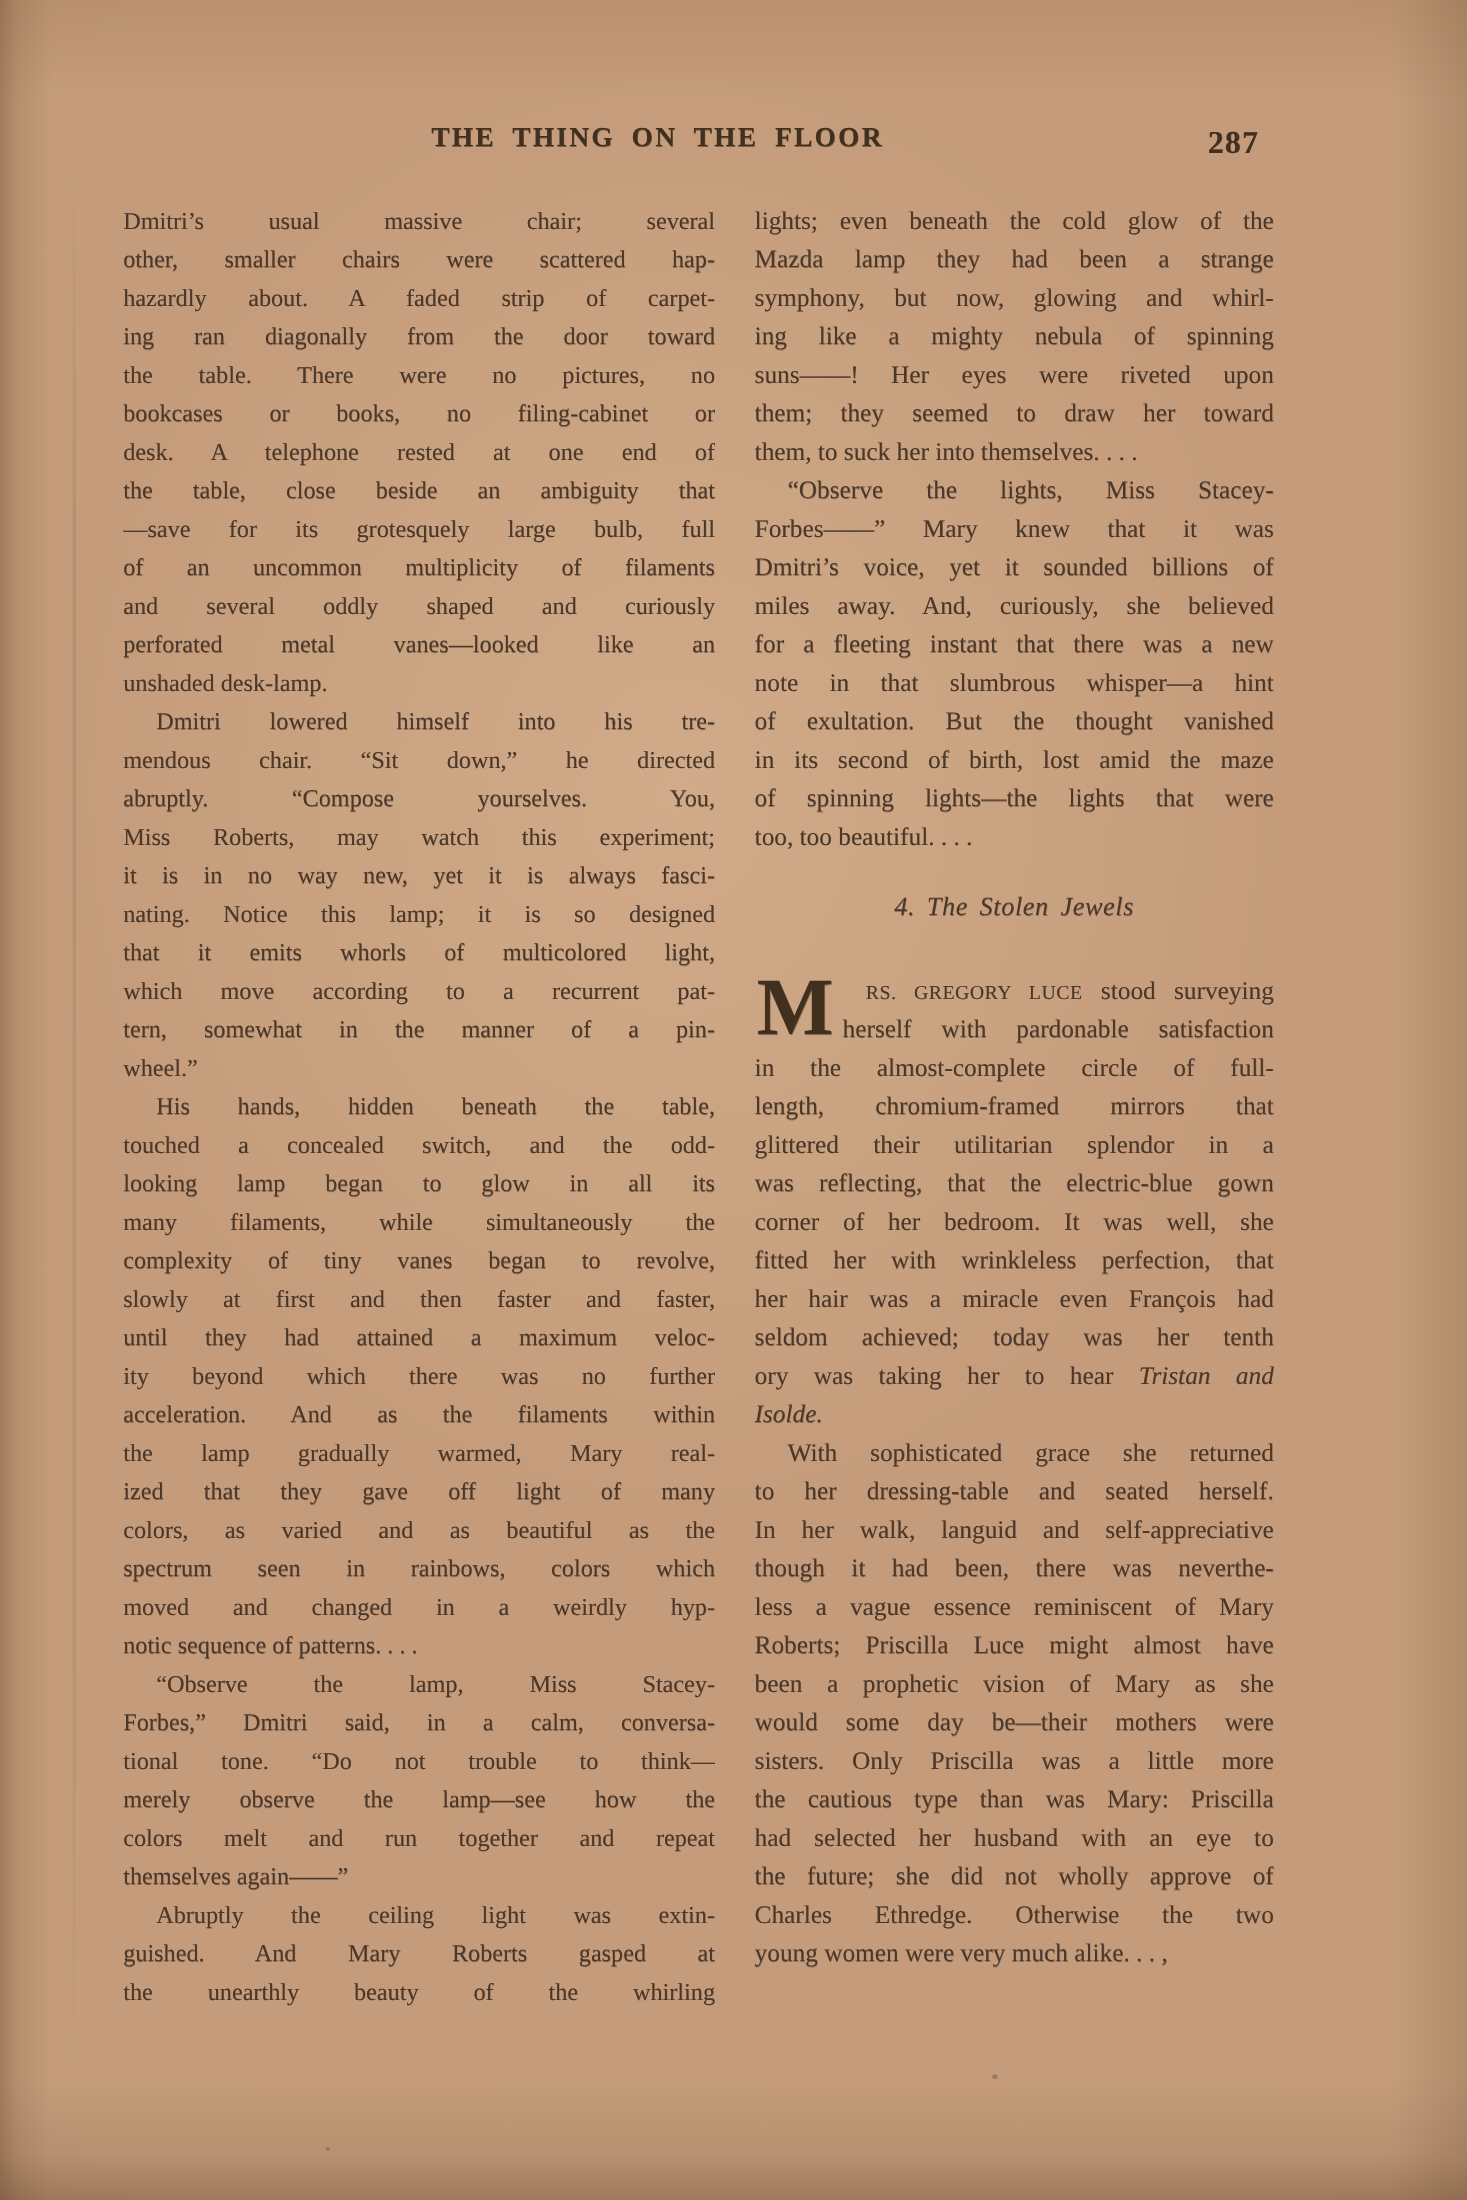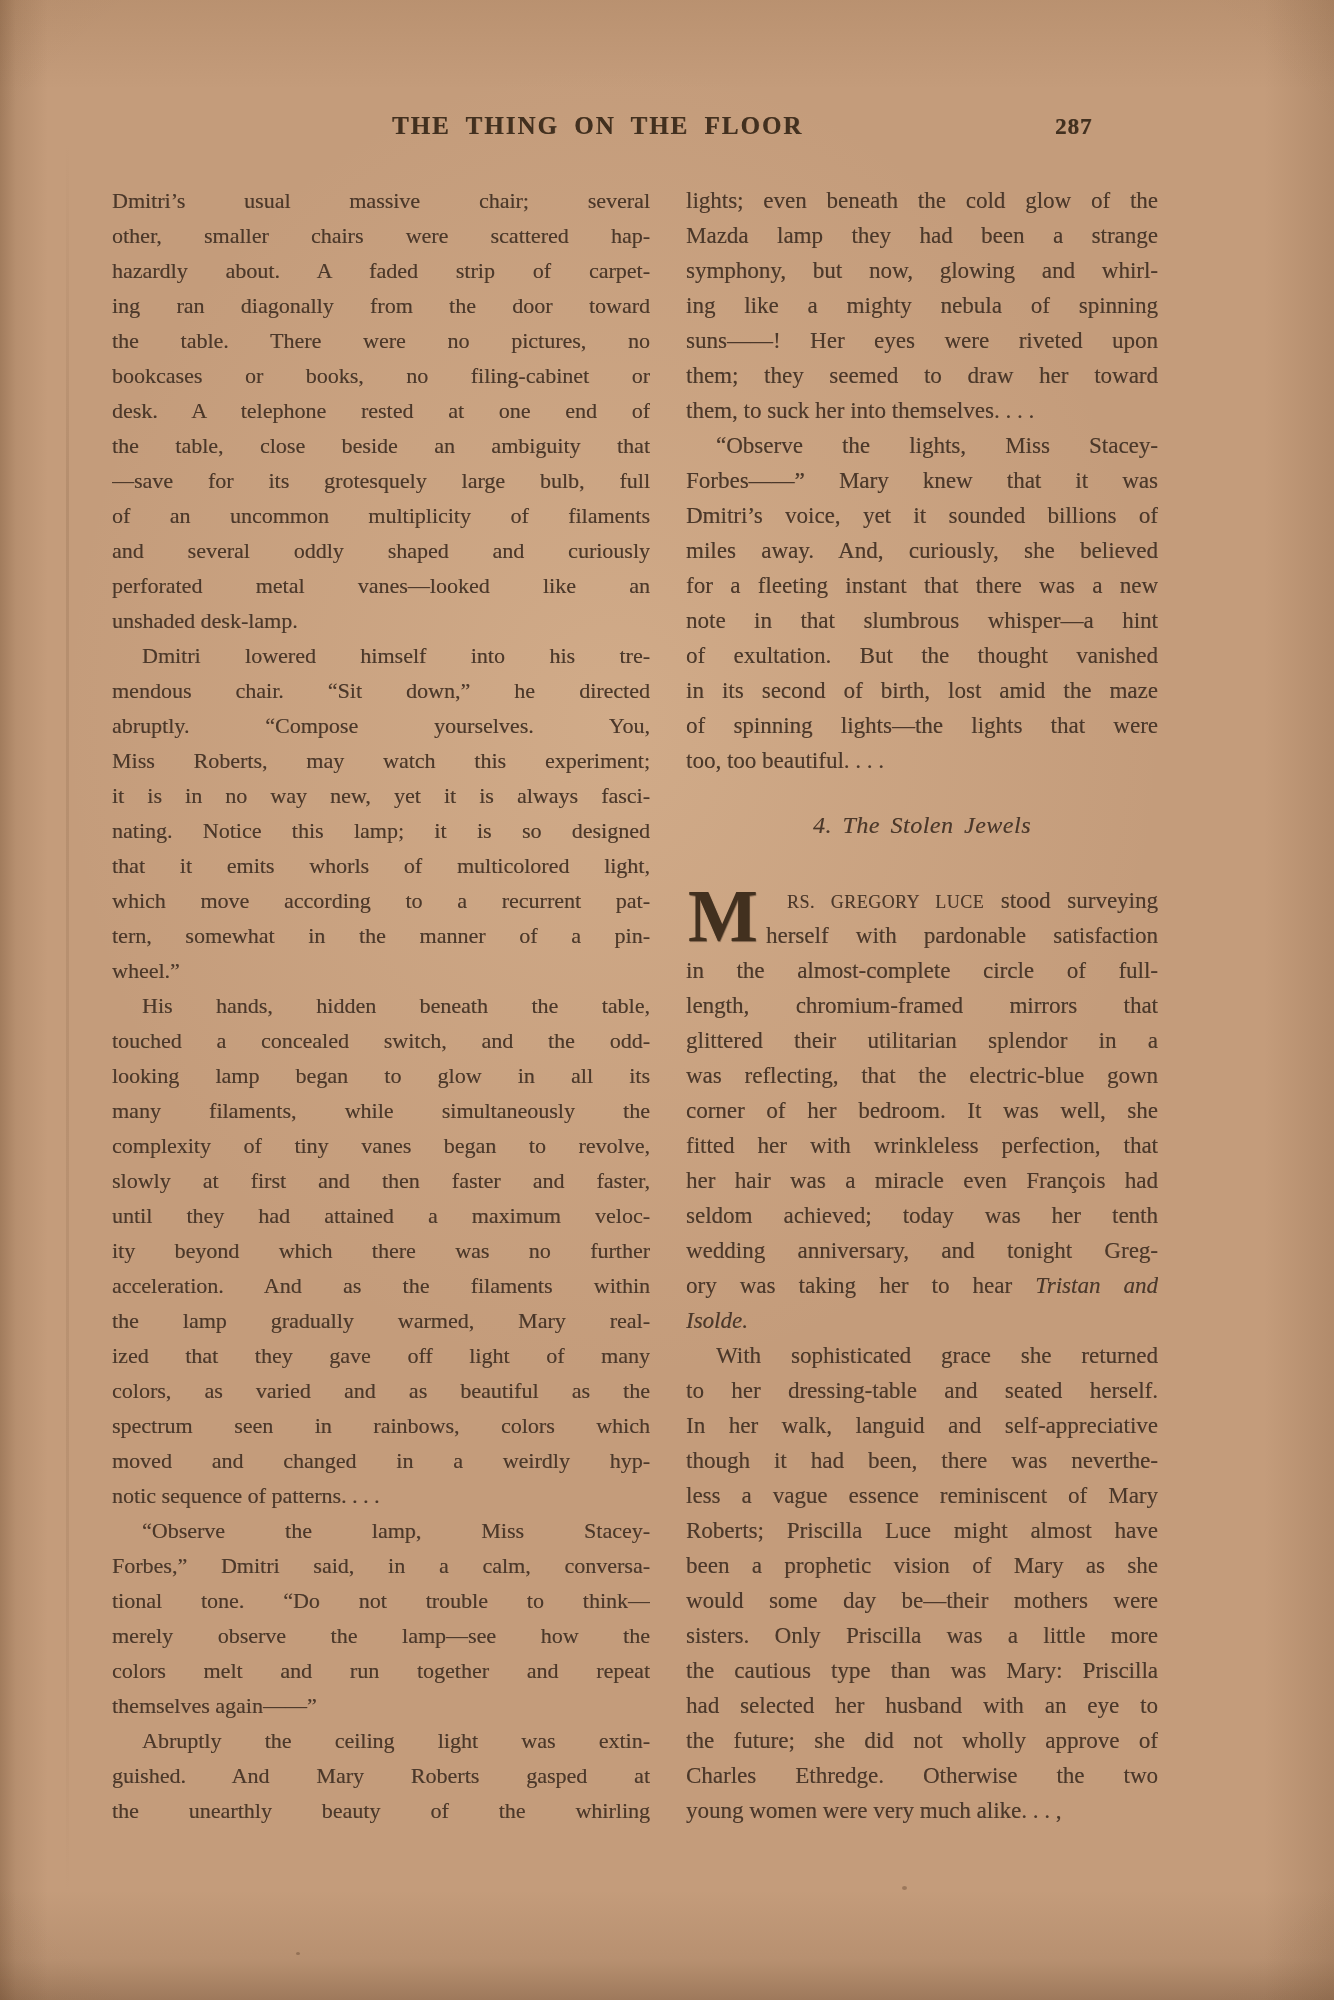--- a/index.html
+++ b/index.html
@@ -30,22 +30,22 @@
     background:linear-gradient(180deg, rgba(0,0,0,0), rgba(90,60,35,.14) 20%, rgba(90,60,35,.10) 80%, rgba(0,0,0,0));
   }
   .speck{position:absolute;border-radius:50%;background:rgba(80,55,35,.35);}
   .running-title{
     position:absolute;left:392px;top:112px;
     font-size:25px;font-weight:bold;letter-spacing:2px;word-spacing:7px;
     color:var(--ink-strong);
     text-shadow:.4px .4px .6px rgba(60,42,28,.55);
   }
   .page-number{
-    position:absolute;left:1055px;top:114px;
-    font-size:23px;font-weight:bold;letter-spacing:1px;
+    position:absolute;left:1098px;top:114px;
+    font-size:29px;font-weight:bold;letter-spacing:1px;
     color:var(--ink-strong);
     text-shadow:.4px .4px .6px rgba(60,42,28,.55);
   }
   .col{
     position:absolute;top:183px;
     text-shadow:.3px .3px .5px rgba(70,50,35,.45);
   }
   .col-left{left:112px;width:538px;font-size:22px;}
   .col-right{left:686px;width:472px;font-size:23px;}
   .line{
@@ -157,21 +157,20 @@
         <div class="line dcpad"><span class="sc">RS. GREGORY LUCE</span><span> stood surveying</span></div>
         <div class="line dcpad">herself with pardonable satisfaction</div>
         <div class="line">in the almost-complete circle of full-</div>
         <div class="line">length, chromium-framed mirrors that</div>
         <div class="line">glittered their utilitarian splendor in a</div>
         <div class="line">was reflecting, that the electric-blue gown</div>
         <div class="line">corner of her bedroom. It was well, she</div>
         <div class="line">fitted her with wrinkleless perfection, that</div>
         <div class="line">her hair was a miracle even François had</div>
         <div class="line">seldom achieved; today was her tenth</div>
-        <div class="line">wedding anniversary, and tonight Greg-</div>
         <div class="line"><span>ory was taking her to hear </span><span class="it">Tristan and</span></div>
         <div class="line pend it">Isolde.</div>
         <div class="line indent">With sophisticated grace she returned</div>
         <div class="line">to her dressing-table and seated herself.</div>
         <div class="line">In her walk, languid and self-appreciative</div>
         <div class="line">though it had been, there was neverthe-</div>
         <div class="line">less a vague essence reminiscent of Mary</div>
         <div class="line">Roberts; Priscilla Luce might almost have</div>
         <div class="line">been a prophetic vision of Mary as she</div>
         <div class="line">would some day be—their mothers were</div>

